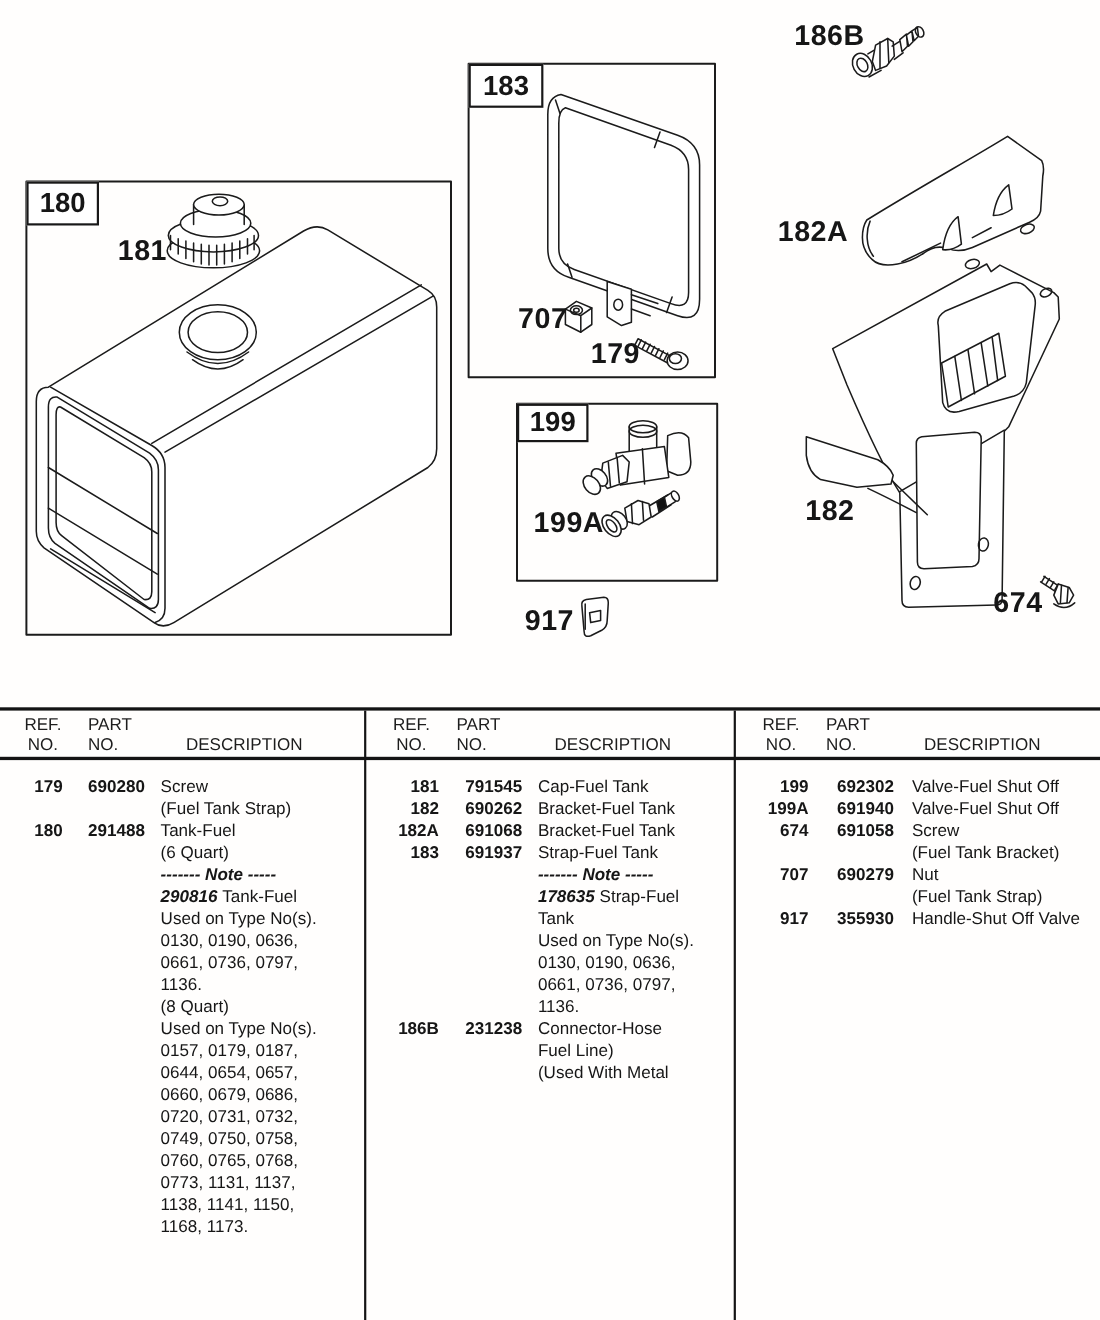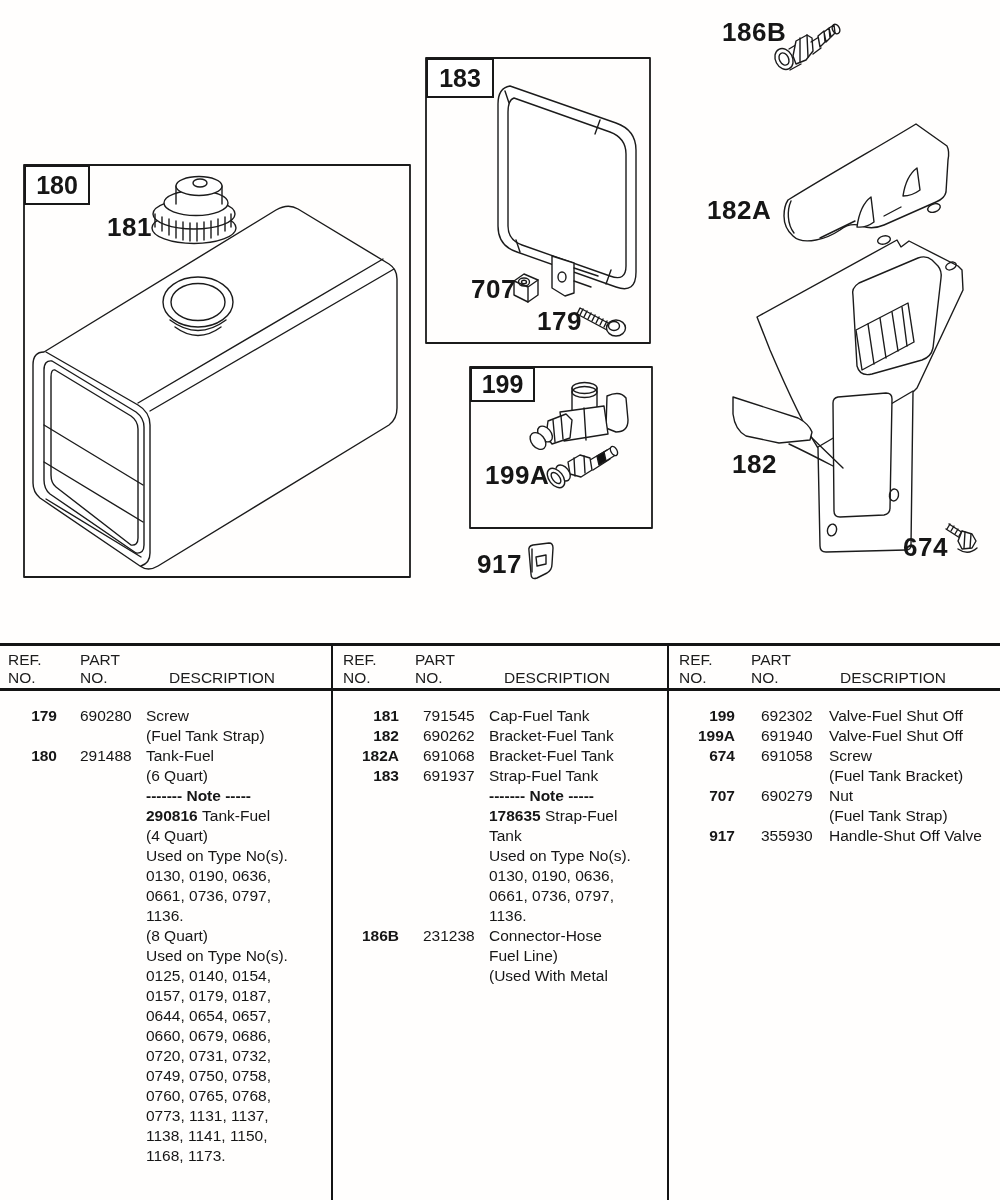--- a/index.html
+++ b/index.html
@@ -12,30 +12,30 @@
   .lblbox{position:absolute;border:2px solid #181818;background:#fff;
           font-weight:700;font-size:25px;display:flex;align-items:center;justify-content:center;}
   .callout{position:absolute;font-weight:700;font-size:26px;letter-spacing:.5px;white-space:nowrap;}
 
   
   .ptable{position:absolute;left:0;top:643px;width:1000px;height:557px;border-top:3px solid #141414;}
   .vrule{position:absolute;top:0;width:2px;height:557px;background:#141414;}
   .hsep{position:absolute;left:0;top:42px;width:1000px;height:3px;background:#141414;}
   .tcol{position:absolute;top:0;width:330px;height:557px;}
   .thead{position:absolute;top:5px;left:0;width:100%;font-size:15.5px;line-height:18px;color:#1d1d1d;}
-  .h-ref{position:absolute;left:8px;width:62px;text-align:left;}
+  .h-ref{position:absolute;left:8px;width:62px;text-align:center;}
   .h-part{position:absolute;left:80px;width:62px;}
   .h-desc{position:absolute;left:132px;width:180px;text-align:center;top:18px;}
   .rows{position:absolute;left:0;top:60px;width:100%;}
   .trow{display:grid;grid-template-columns:var(--rw) var(--pw) 1fr;
         font-size:15.5px;line-height:20px;}
   .tref{text-align:right;font-weight:700;}
-  .tpart{padding-left:var(--ppad);font-weight:400;}
+  .tpart{padding-left:var(--ppad);font-weight:700;}
   .tdesc{white-space:nowrap;}
-  .tdesc b{font-weight:700;}
+  .tdesc b{font-weight:700;font-style:italic;}
 </style>
 </head>
 <body>
 
 <div class="page">
 
   <svg width="1000" height="630" viewBox="0 0 1000 630" fill="none" stroke="#1b1b1b" stroke-width="1.4" stroke-linejoin="round" stroke-linecap="round">
 
     <rect x="24" y="165" width="386" height="412" stroke-width="1.8"></rect>
     <rect x="426" y="58" width="224" height="285" stroke-width="1.8"></rect>
@@ -226,25 +226,20 @@
             <span class="tdesc"><b>------- Note -----</b></span>
           </div>
           <div class="trow">
             <span class="tref"></span>
             <span class="tpart"></span>
             <span class="tdesc"><b>290816 </b>Tank-Fuel</span>
           </div>
           <div class="trow">
             <span class="tref"></span>
             <span class="tpart"></span>
-            <span class="tdesc">(4 Quart)</span>
-          </div>
-          <div class="trow">
-            <span class="tref"></span>
-            <span class="tpart"></span>
             <span class="tdesc">Used on Type No(s).</span>
           </div>
           <div class="trow">
             <span class="tref"></span>
             <span class="tpart"></span>
             <span class="tdesc">0130, 0190, 0636,</span>
           </div>
           <div class="trow">
             <span class="tref"></span>
             <span class="tpart"></span>
@@ -257,25 +252,20 @@
           </div>
           <div class="trow">
             <span class="tref"></span>
             <span class="tpart"></span>
             <span class="tdesc">(8 Quart)</span>
           </div>
           <div class="trow">
             <span class="tref"></span>
             <span class="tpart"></span>
             <span class="tdesc">Used on Type No(s).</span>
-          </div>
-          <div class="trow">
-            <span class="tref"></span>
-            <span class="tpart"></span>
-            <span class="tdesc">0125, 0140, 0154,</span>
           </div>
           <div class="trow">
             <span class="tref"></span>
             <span class="tpart"></span>
             <span class="tdesc">0157, 0179, 0187,</span>
           </div>
           <div class="trow">
             <span class="tref"></span>
             <span class="tpart"></span>
             <span class="tdesc">0644, 0654, 0657,</span>

